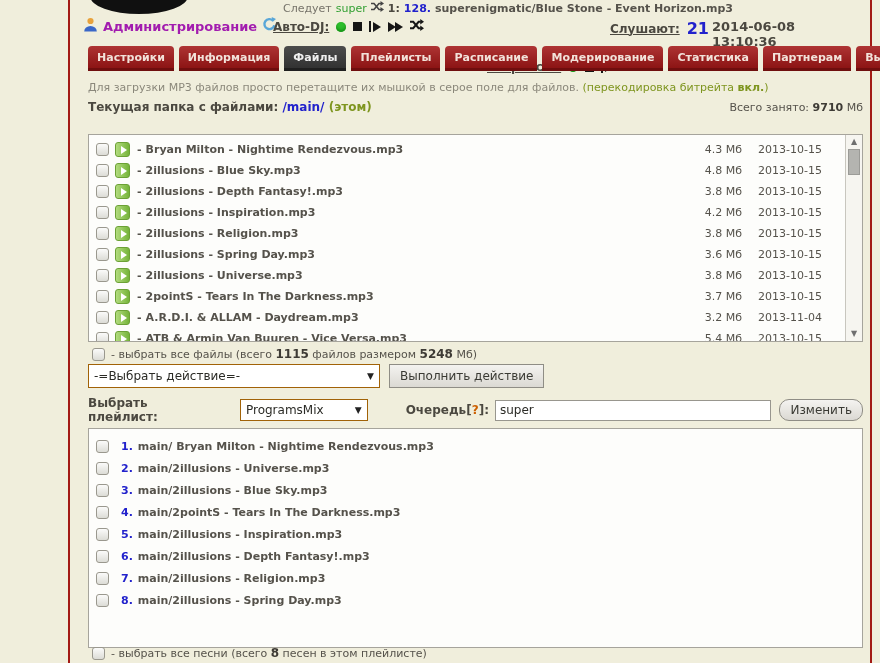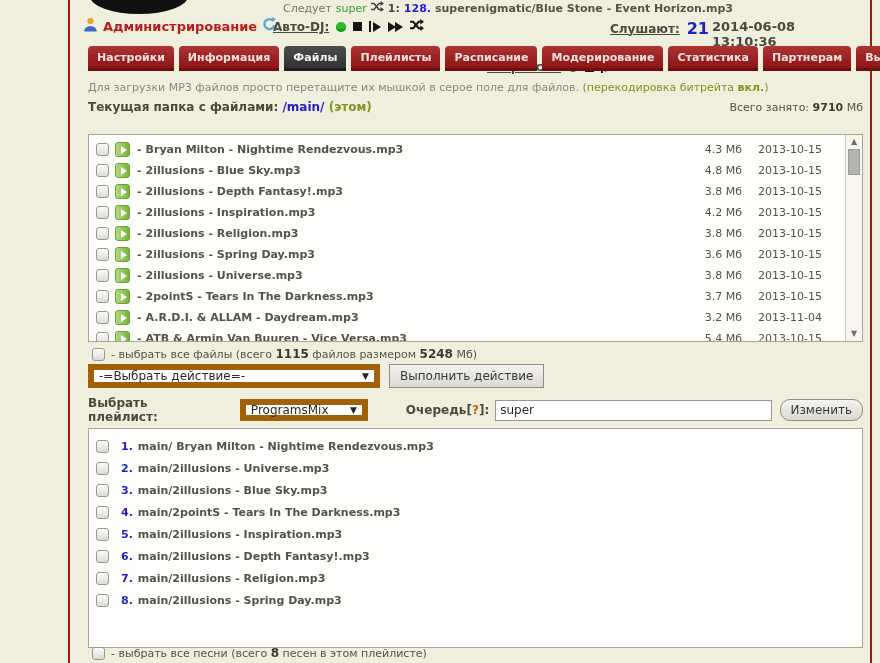--- a/index.html
+++ b/index.html
@@ -19,21 +19,21 @@
   .logo-oval { position:absolute; left:2px; top:-22px; width:98px; height:36px;
     background:#101010; border-radius:50%; }
   .next-line { position:absolute; left:195px; top:1px; white-space:nowrap;
     display:flex; align-items:center; gap:4px; color:#76736A; }
   .next-line .q { color:#33A033; }
   .next-line .n { color:#4B4840; font-weight:bold; }
   .next-line .no { color:#2222CC; font-weight:bold; }
   .next-line .trk { color:#55524B; font-weight:bold; }
 
   .admin-row { position:absolute; left:-5px; top:17px; display:flex; align-items:center; gap:5px; }
-  .admin-row .t { font-size:13px; font-weight:bold; color:#b91c1c; }
+  .admin-row .t { font-size:13px; font-weight:bold; color:#a21caf; }
 
   .hrow { position:absolute; top:19px; display:flex; align-items:center; gap:7px; white-space:nowrap; }
   .hrow .lbl { font-size:12px; font-weight:bold; color:#4B4840;text-decoration:underline; }
   .autodj { left:185px; } .relay { left:399px;margin-top:41px; } .listeners { left:522px; }
   .listeners .cnt { color:#2222CC; font-size:16px; font-weight:bold; }
   .datetime { position:absolute; left:624px; top:19px; font-size:13px; font-weight:bold; color:#4B4840; }
 
   .dot  { width:10px; height:10px; border-radius:50%; background:#2DBE2D; box-shadow:inset 0 -2px 3px #179217; }
   .stop { width:9px; height:9px; background:#161616; }
   .playpair { display:flex; align-items:center; }
@@ -97,21 +97,21 @@
   .arr-up { top:0; } .arr-dn { bottom:0; }
   .thumb { position:absolute; left:2px; top:14px; width:12px; height:26px;
     background:#B4B4B0; border:1px solid #9B9B97; cursor:pointer; }
 
   
   .selall { position:absolute; left:4px; display:flex; align-items:center; gap:6px; }
   .sa-files { top:347px; } .sa-songs { top:646px; }
   .selall b { color:#3E3B35; font-size:12px; }
 
   .action-row { position:absolute; left:0; top:364px; display:flex; align-items:center; gap:9px; }
-  .fakesel { position:relative; height:24px; background:#fff; border:6px solid #a16207;
+  .fakesel { position:relative; height:24px; background:#fff; border:1px solid #a16207;
     display:flex; align-items:center; padding:0 20px 0 5px; font-size:12px; color:#2B2B26; cursor:pointer; }
   .fakesel .caret { position:absolute; right:5px; font-size:9px; color:#222; }
   .sel-action { width:292px; }
   .sel-playlist { width:132px; height:22px; }
 
   .btn { height:24px; padding:0 10px; font-size:12px; color:#3A3A34; cursor:pointer;
     font-family:"DejaVu Sans","Liberation Sans",sans-serif;
     background:linear-gradient(#F4F3F0,#DBD9D3); border:1px solid #8F8D85; }
 
   .playlist-row { position:absolute; left:0; top:396px; width:100%; display:flex; align-items:center; }

